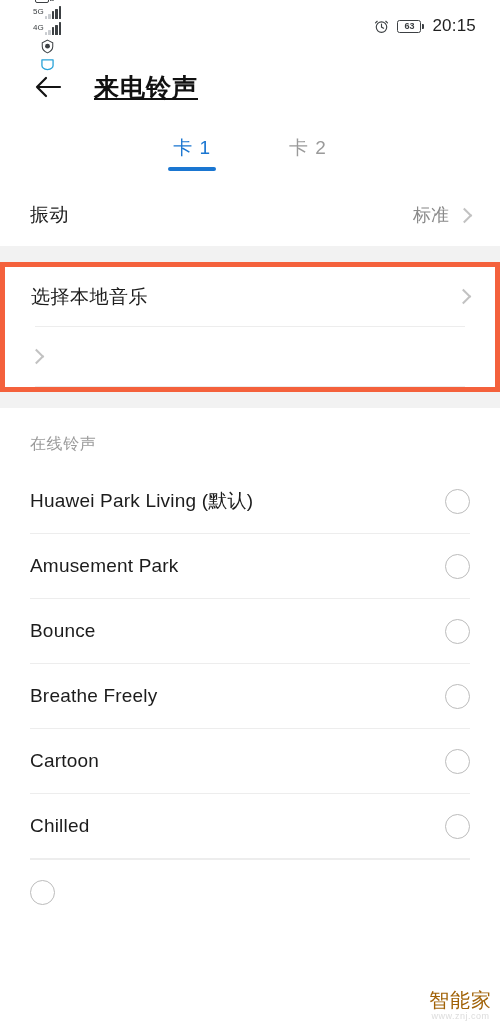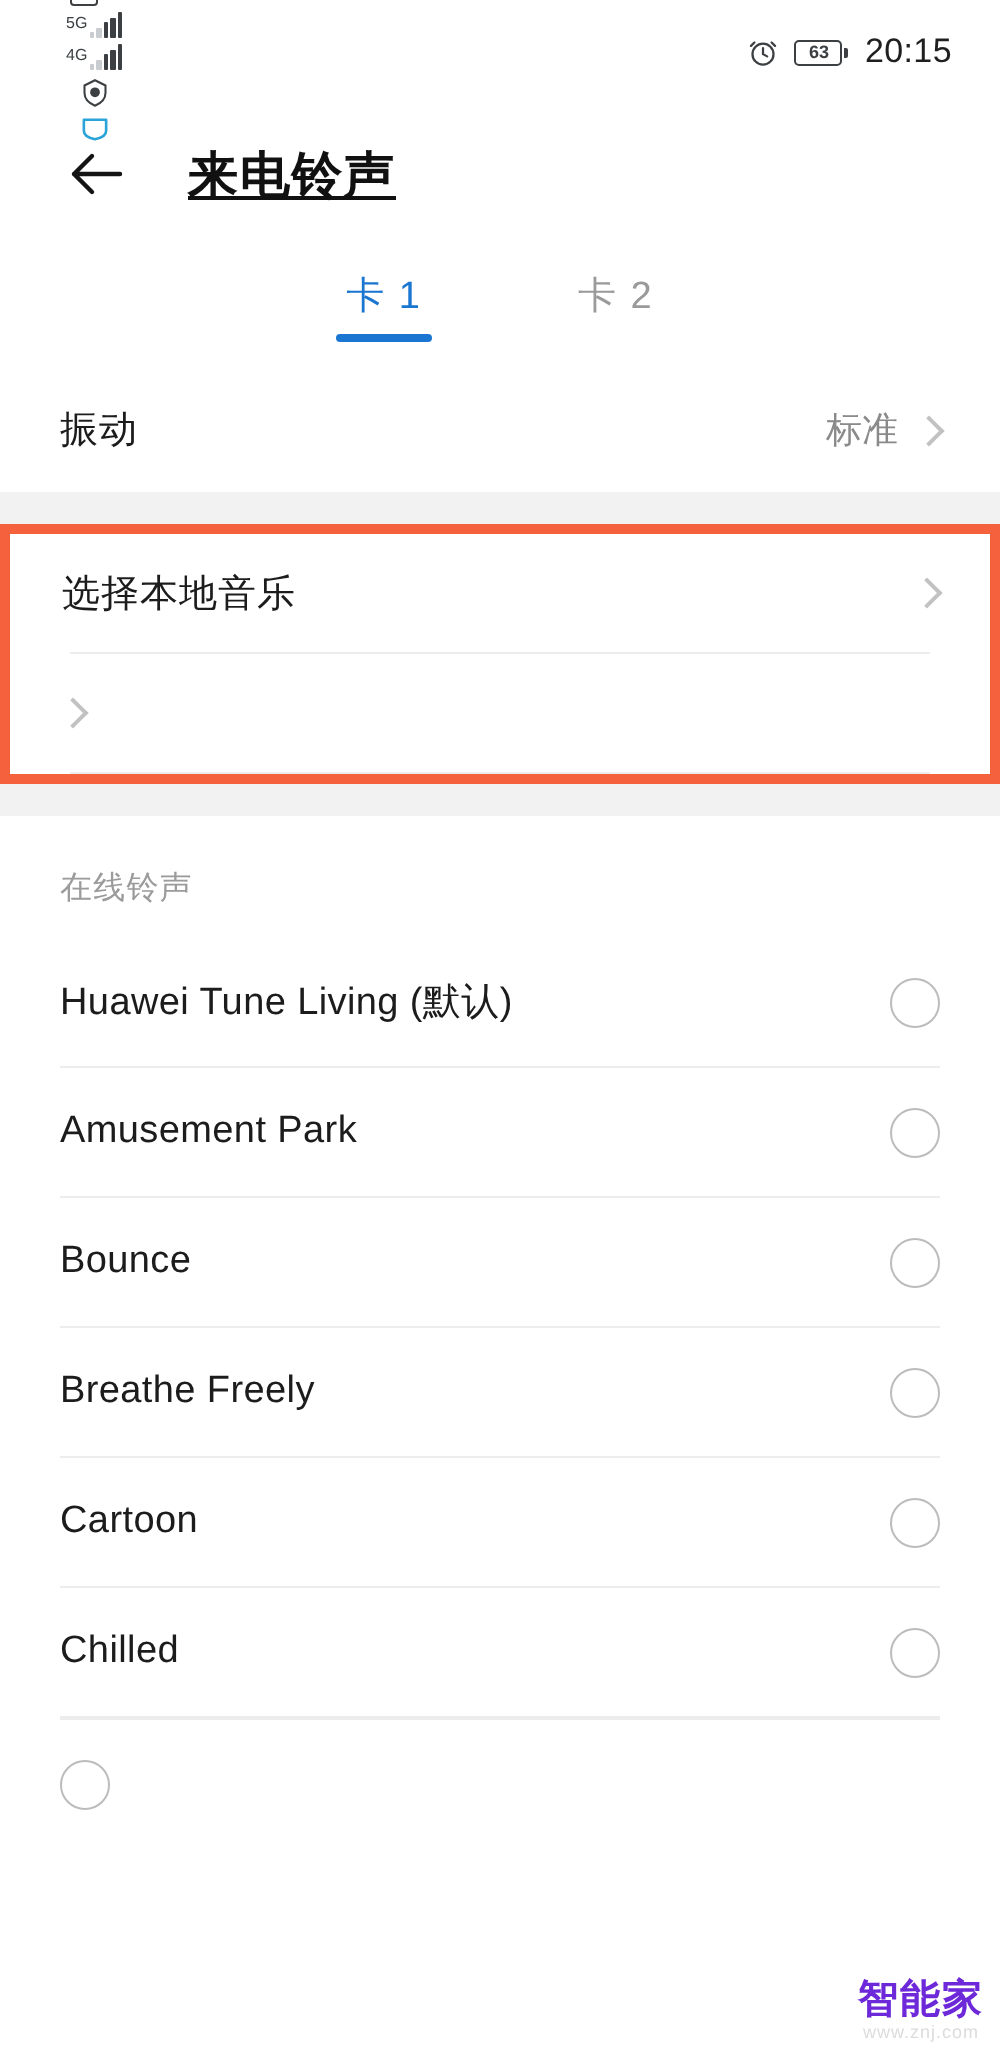--- a/index.html
+++ b/index.html
@@ -276,22 +276,22 @@
   .watermark {
     position: absolute;
     right: 8px;
     bottom: 10px;
     text-align: center;
     pointer-events: none;
     user-select: none;
   }
   .wm-main {
     font-size: 20px;
-    color: #6d28d9;
-    font-weight: bold;
+    color: #a16207;
+    font-weight: normal;
     letter-spacing: 1px;
     line-height: 22px;
     text-align: right;
   }
   .wm-sub {
     font-size: 9px;
     color: #dcdcdc;
     letter-spacing: 0.5px;
   }
 </style>
@@ -404,21 +404,21 @@
   </div>
   <div class="sep"></div>
 </div>
 
 <div class="gap" style="height:16px;"></div>
 
 <div class="card">
   <div class="section-title">在线铃声</div>
 
   <div class="tone-row">
-    <span class="tone-label">Huawei Tune Living (默认)</span>
+    <span class="tone-label">Huawei Park Living (默认)</span>
     <span class="radio"></span>
   </div>
   <div class="sep"></div>
 
   <div class="tone-row">
     <span class="tone-label">Amusement Park</span>
     <span class="radio"></span>
   </div>
   <div class="sep"></div>
 

